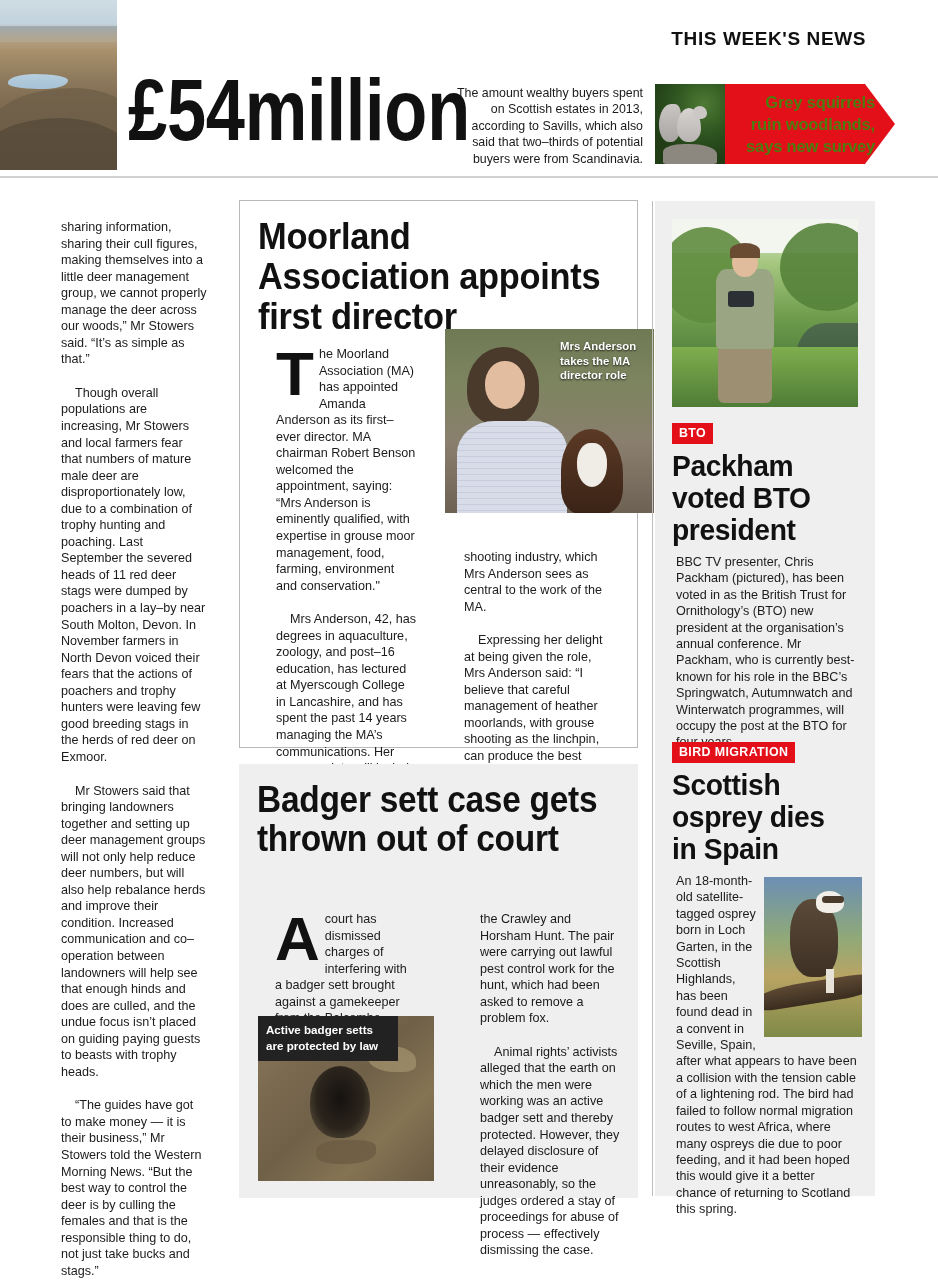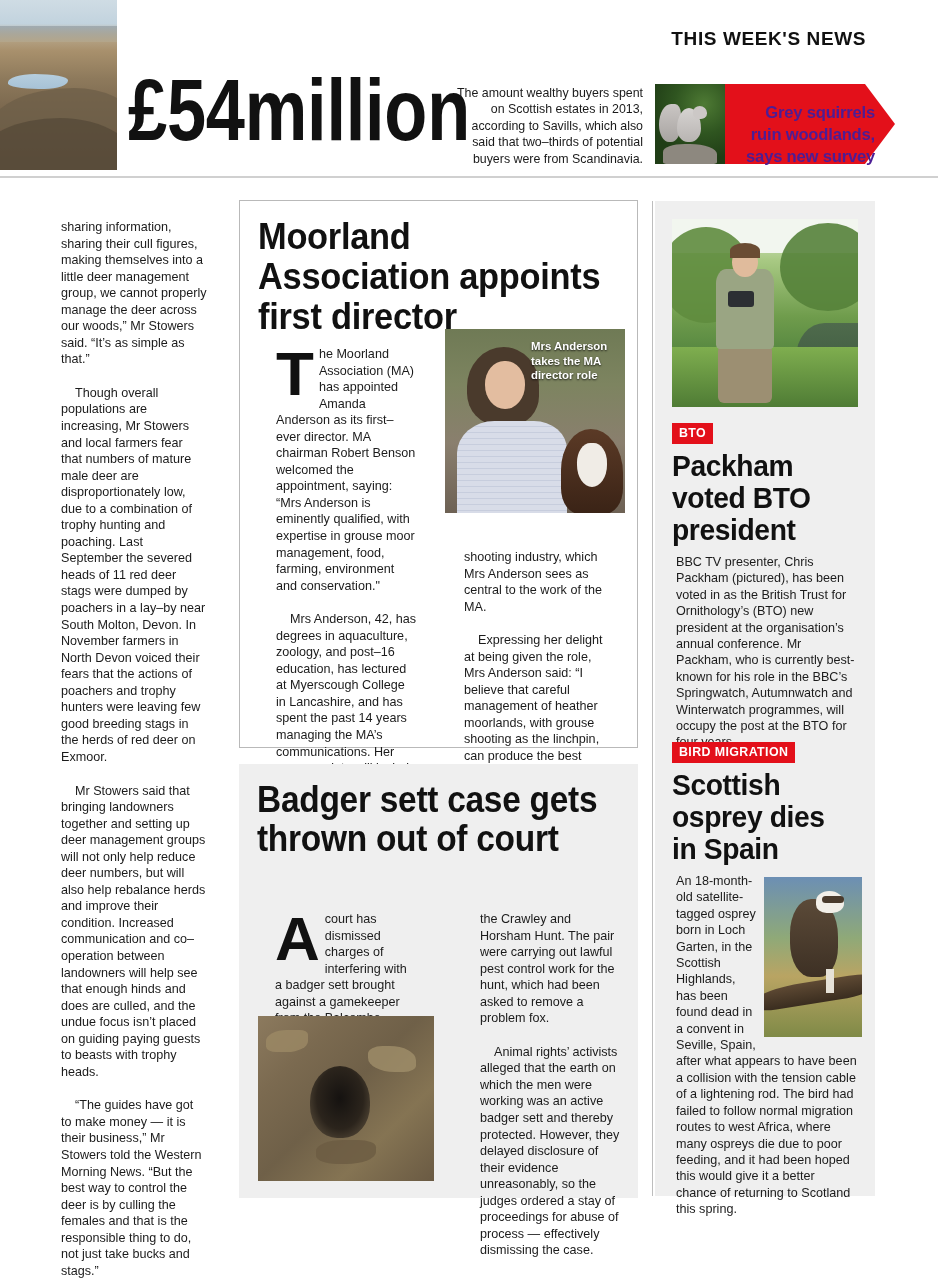--- a/index.html
+++ b/index.html
@@ -84,22 +84,22 @@
   .flagbar .redbox{
     position:absolute;left:70px;top:0;width:140px;height:80px;
     background:#e3101a;
   }
   .flagbar .arrow{
     position:absolute;left:210px;top:0;width:0;height:0;
     border-top:40px solid transparent;border-bottom:40px solid transparent;
     border-left:30px solid #e3101a;
   }
   .flagbar .flagtext{
-    position:absolute;left:80px;top:18px;width:140px;
-    color:#4c1d95;font-weight:bold;font-size:16.6px;line-height:22px;
+    position:absolute;left:80px;top:8px;width:140px;
+    color:#4d7c0f;font-weight:bold;font-size:16.6px;line-height:22px;
     font-family:"Liberation Sans Narrow","Liberation Sans",sans-serif;
     letter-spacing:-.2px;
   }
   .hdr-rule{
     position:absolute;left:0;top:176px;width:938px;height:2px;background:#d0d0d0;
   }
 
   
   .colA{position:absolute;left:44px;top:202px;width:180px;}
   .body-txt{font-size:12.6px;line-height:16.55px;color:#1b1b1b;text-align:left;}
@@ -121,20 +121,21 @@
     position:absolute;left:18px;top:16px;width:370px;
     font-size:37px;line-height:40px;
     transform:scaleX(.93);transform-origin:left top;
   }
   .moor-c1{position:absolute;left:19px;top:128px;width:176px;}
   .moor-c2{position:absolute;left:207px;top:331px;width:177px;}
   .photo-anderson{
     position:absolute;left:205px;top:128px;width:180px;height:184px;
     background:linear-gradient(to bottom,#6f7a55 0%,#7d8460 30%,#8a7f6e 62%,#6d6154 100%);
     overflow:hidden;
+    padding-left:29px;
   }
   .photo-anderson .hair{
     position:absolute;left:22px;top:18px;width:72px;height:78px;
     background:#4a3a2c;border-radius:52% 50% 38% 42%;
   }
   .photo-anderson .face{
     position:absolute;left:40px;top:32px;width:40px;height:48px;
     background:#e3bda0;border-radius:48% 48% 50% 50%;
   }
   .photo-anderson .shirt{
@@ -326,20 +327,21 @@
       <p>the Crawley and Horsham Hunt. The pair were carrying out lawful pest control work for the hunt, which had been asked to remove a problem fox.</p>
       <p class="ind">Animal rights’ activists alleged that the earth on which the men were working was an active badger sett and thereby protected. However, they delayed disclosure of their evidence unreasonably, so the judges ordered a stay of proceedings for abuse of process — effectively dismissing the case.</p>
     </div>
 
     <div class="photo-badger">
       <div class="leaf1"></div>
       <div class="leaf2"></div>
       <div class="hole"></div>
       <div class="leaf3"></div>
     </div>
+    <div class="badger-cap">Active badger setts are protected by law</div>
   </div>
 
   <div class="rail-line"></div>
   <div class="rail">
 
     <div class="photo-packham">
       <div class="sky"></div>
       <div class="tree1"></div>
       <div class="tree2"></div>
       <div class="water"></div>

